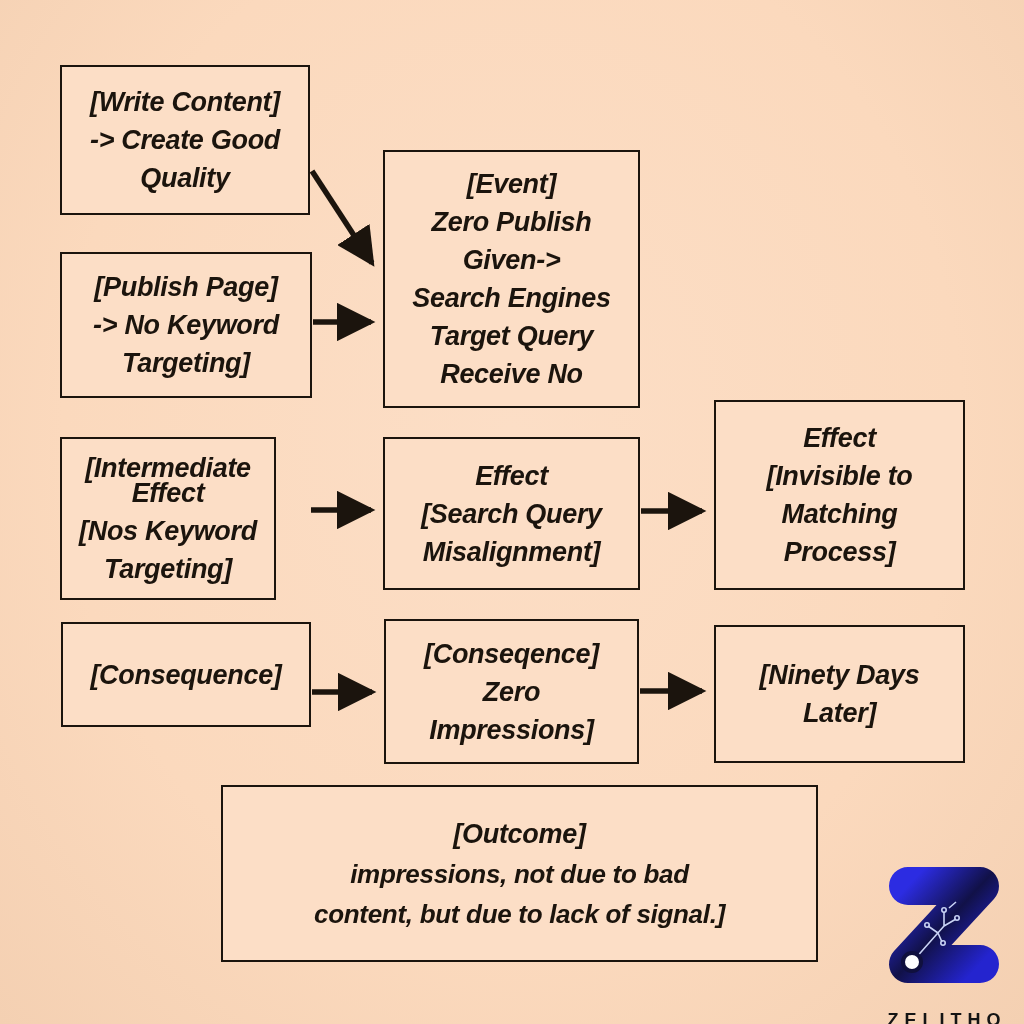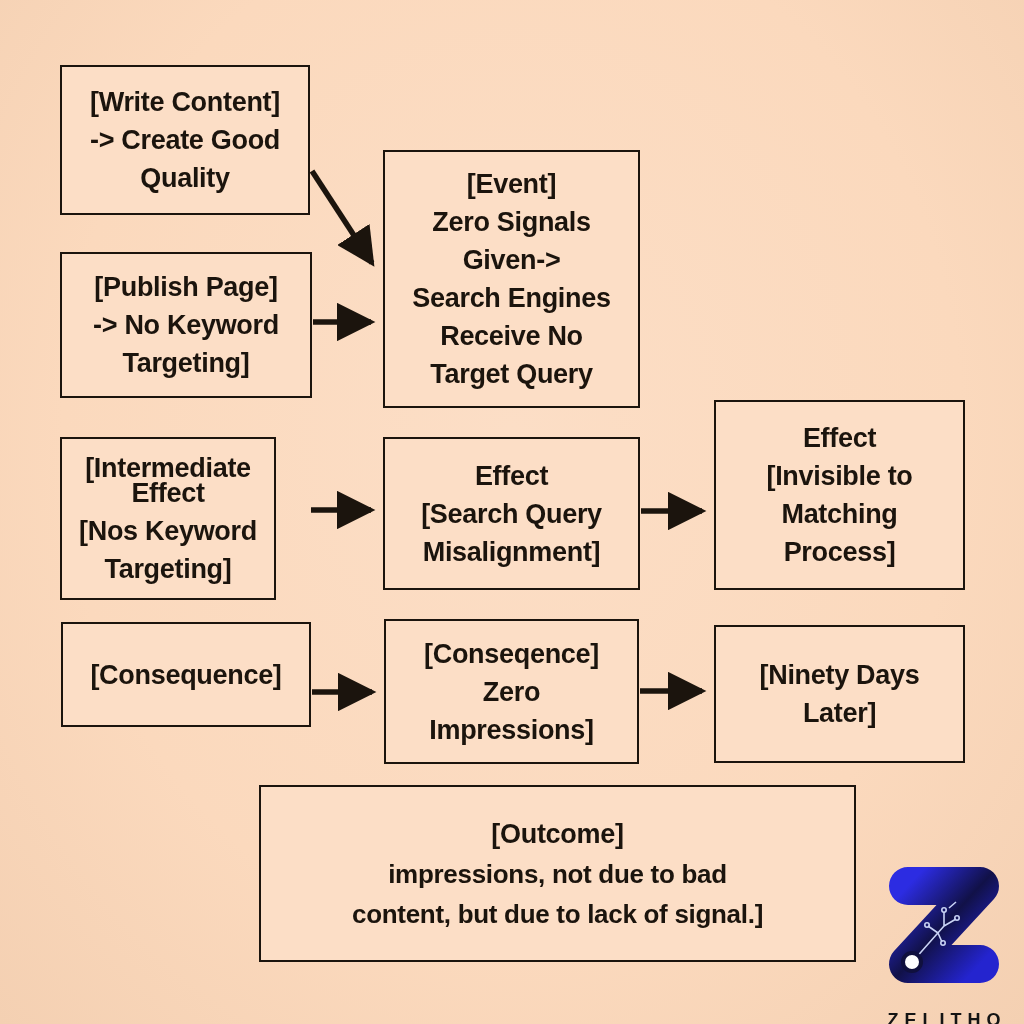--- a/index.html
+++ b/index.html
@@ -24,23 +24,23 @@
     display:flex;flex-direction:column;
     justify-content:center;align-items:center;
     text-align:center;
     color:var(--ink);
     font-weight:700;
     font-size:27px;
     line-height:38px;
     letter-spacing:-0.3px;
     box-sizing:border-box;
   }
-  .node span{display:block;white-space:nowrap;}
+  .node span{display:block;white-space:nowrap;font-style:italic;}
   .node span.tight{margin-top:-13px;}
-  .node.outcome{font-size:26px;line-height:40px;margin-left:38px;}
+  .node.outcome{font-size:26px;line-height:40px;}
   .node.outcome span.headline{font-size:27px;}
   #arrow-layer{position:absolute;left:0;top:0;width:1024px;height:1024px;pointer-events:none;}
   #arrow-layer line{stroke:var(--ink);stroke-width:5.5px;}
   #logo{position:absolute;left:876px;top:856px;width:136px;height:136px;}
   #brand{
     position:absolute;left:872px;top:1010px;width:144px;
     text-align:center;color:#141414;
     font-size:18px;font-weight:700;letter-spacing:6px;
     text-indent:6px; 
     white-space:nowrap;
@@ -58,25 +58,25 @@
   </div>
 
   <div class="node" style="left:60px;top:252px;width:252px;height:146px">
     <span>[Publish Page]</span>
     <span>-&gt; No Keyword</span>
     <span>Targeting]</span>
   </div>
 
   <div class="node" style="left:383px;top:150px;width:257px;height:258px">
     <span>[Event]</span>
-    <span>Zero Signals</span>
+    <span>Zero Publish</span>
     <span>Given-&gt;</span>
     <span>Search Engines</span>
+    <span>Target Query</span>
     <span>Receive No</span>
-    <span>Target Query</span>
   </div>
 
   <div class="node" style="left:60px;top:437px;width:216px;height:163px">
     <span>[Intermediate</span>
     <span class="tight">Effect</span>
     <span>[Nos Keyword</span>
     <span>Targeting]</span>
   </div>
 
   <div class="node" style="left:383px;top:437px;width:257px;height:153px">

